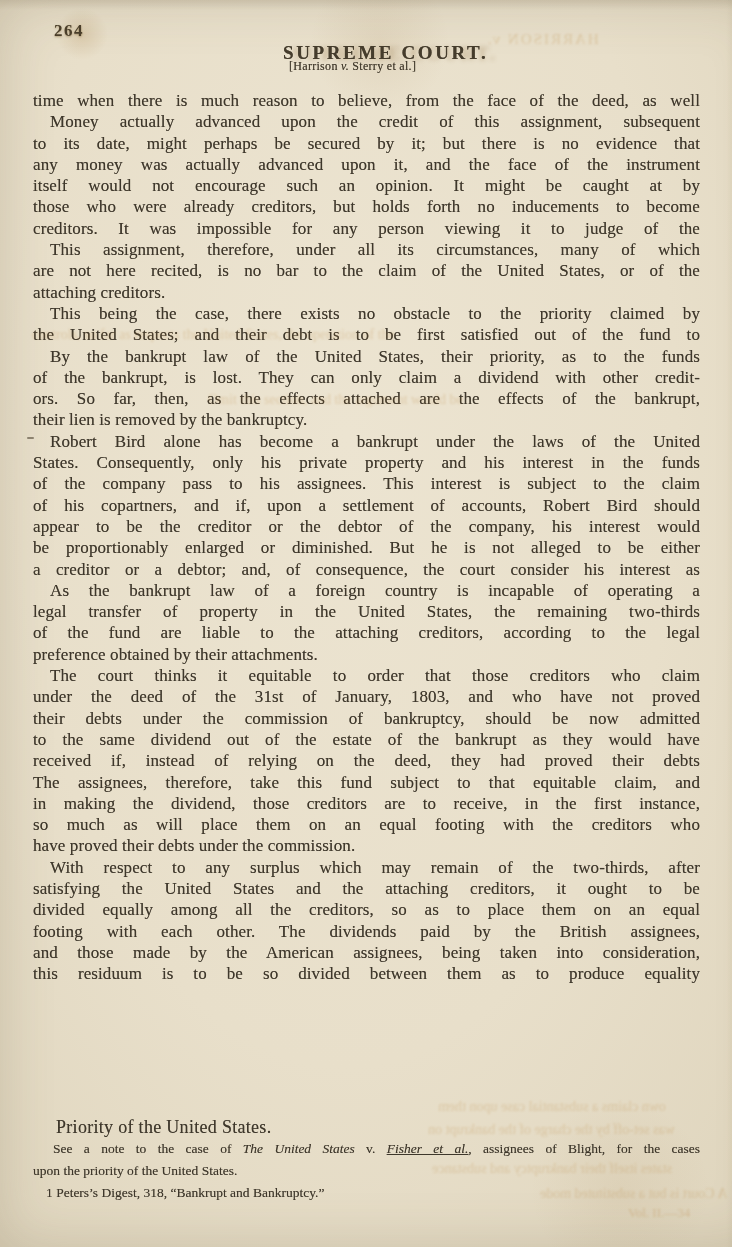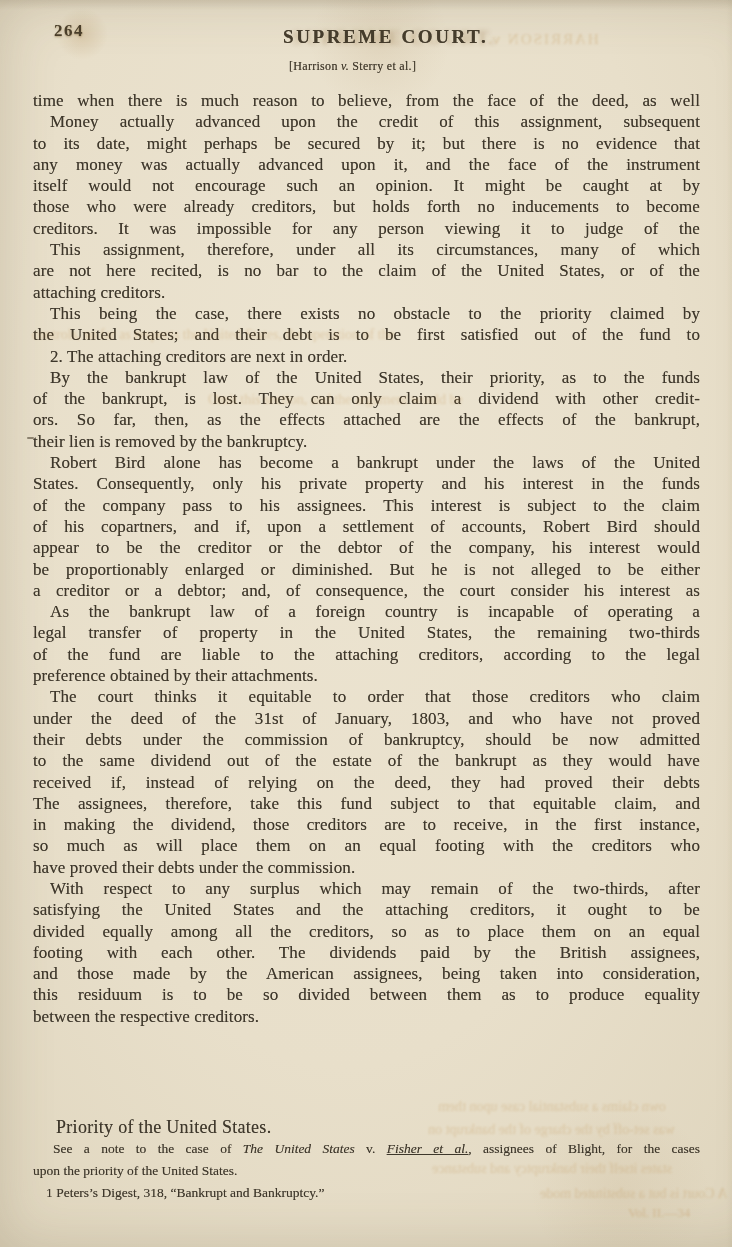--- a/index.html
+++ b/index.html
@@ -33,21 +33,21 @@
     position:absolute;top:0;left:0;width:100%;height:10px;
     background:linear-gradient(to bottom, rgba(110,94,66,.16), rgba(110,94,66,0));
     pointer-events:none;z-index:6;
   }
   .pagenum{
     position:absolute;left:54px;top:21px;
     font-size:17px;letter-spacing:1.5px;font-weight:bold;
     color:#4a3e2a;text-shadow:0 1px 2px rgba(120,90,40,.45);
   }
   .runhead{
-    position:absolute;left:283px;top:26px;
+    position:absolute;left:283px;top:42px;
     font-size:19px;font-weight:bold;letter-spacing:2.6px;
     color:#453c2c;
     text-shadow:0 0 .5px rgba(62,55,43,.7), 9px 1px 4px rgba(140,105,55,.34);
     white-space:nowrap;
     text-align:center;
   }
   .caption{
     position:absolute;left:289px;top:59px;
     font-size:12px;letter-spacing:.3px;color:#423a2c;
     text-shadow:0 0 .4px rgba(62,55,43,.6);
@@ -118,23 +118,20 @@
       <div>
         <div class="line jl ind">This assignment, therefore, under all its circumstances, many of which</div>
         <div class="line jl">are not here recited, is no bar to the claim of the United States, or of the</div>
         <div class="line">attaching creditors.</div>
       </div>
       <div>
         <div class="line jl ind">This being the case, there exists no obstacle to the priority claimed by</div>
         <div class="line jl">the United States; and their debt is to be first satisfied out of the fund to</div>
       </div>
       <div>
-        <div class="line ind">2. The attaching creditors are next in order.</div>
-      </div>
-      <div>
         <div class="line jl ind">By the bankrupt law of the United States, their priority, as to the funds</div>
         <div class="line jl">of the bankrupt, is lost.  They can only claim a dividend with other credit-</div>
         <div class="line jl">ors.  So far, then, as the effects attached are the effects of the bankrupt,</div>
         <div class="line">their lien is removed by the bankruptcy.</div>
       </div>
       <div>
         <div class="line jl ind">Robert Bird alone has become a bankrupt under the laws of the United</div>
         <div class="line jl">States.  Consequently, only his private property and his interest in the funds</div>
         <div class="line jl">of the company pass to his assignees.  This interest is subject to the claim</div>
         <div class="line jl">of his copartners, and if, upon a settlement of accounts, Robert Bird should</div>
@@ -159,21 +156,20 @@
         <div class="line jl">so much as will place them on an equal footing with the creditors who</div>
         <div class="line">have proved their debts under the commission.</div>
       </div>
       <div>
         <div class="line jl ind">With respect to any surplus which may remain of the two-thirds, after</div>
         <div class="line jl">satisfying the United States and the attaching creditors, it ought to be</div>
         <div class="line jl">divided equally among all the creditors, so as to place them on an equal</div>
         <div class="line jl">footing with each other.  The dividends paid by the British assignees,</div>
         <div class="line jl">and those made by the American assignees, being taken into consideration,</div>
         <div class="line jl">this residuum is to be so divided between them as to produce equality</div>
-        <div class="line">between the respective creditors.</div>
       </div>
     </div>
 
   <div class="artifact-dash"></div>
 
   <div class="footnotes">
     <div class="fnhead">Priority of the United States.</div>
     <div class="fnline jl ind1"><span>See a note to the case of </span><span style="font-style: italic;">The United States</span><span> v. </span><span style="font-style: italic; text-decoration: underline;">Fisher et al.</span><span>, assignees of Blight, for the cases</span></div>
     <div class="fnline"><span>upon the priority of the United States.</span></div>
     <div class="fnline ind2">1 Peters’s Digest, 318, “Bankrupt and Bankruptcy.”</div>

